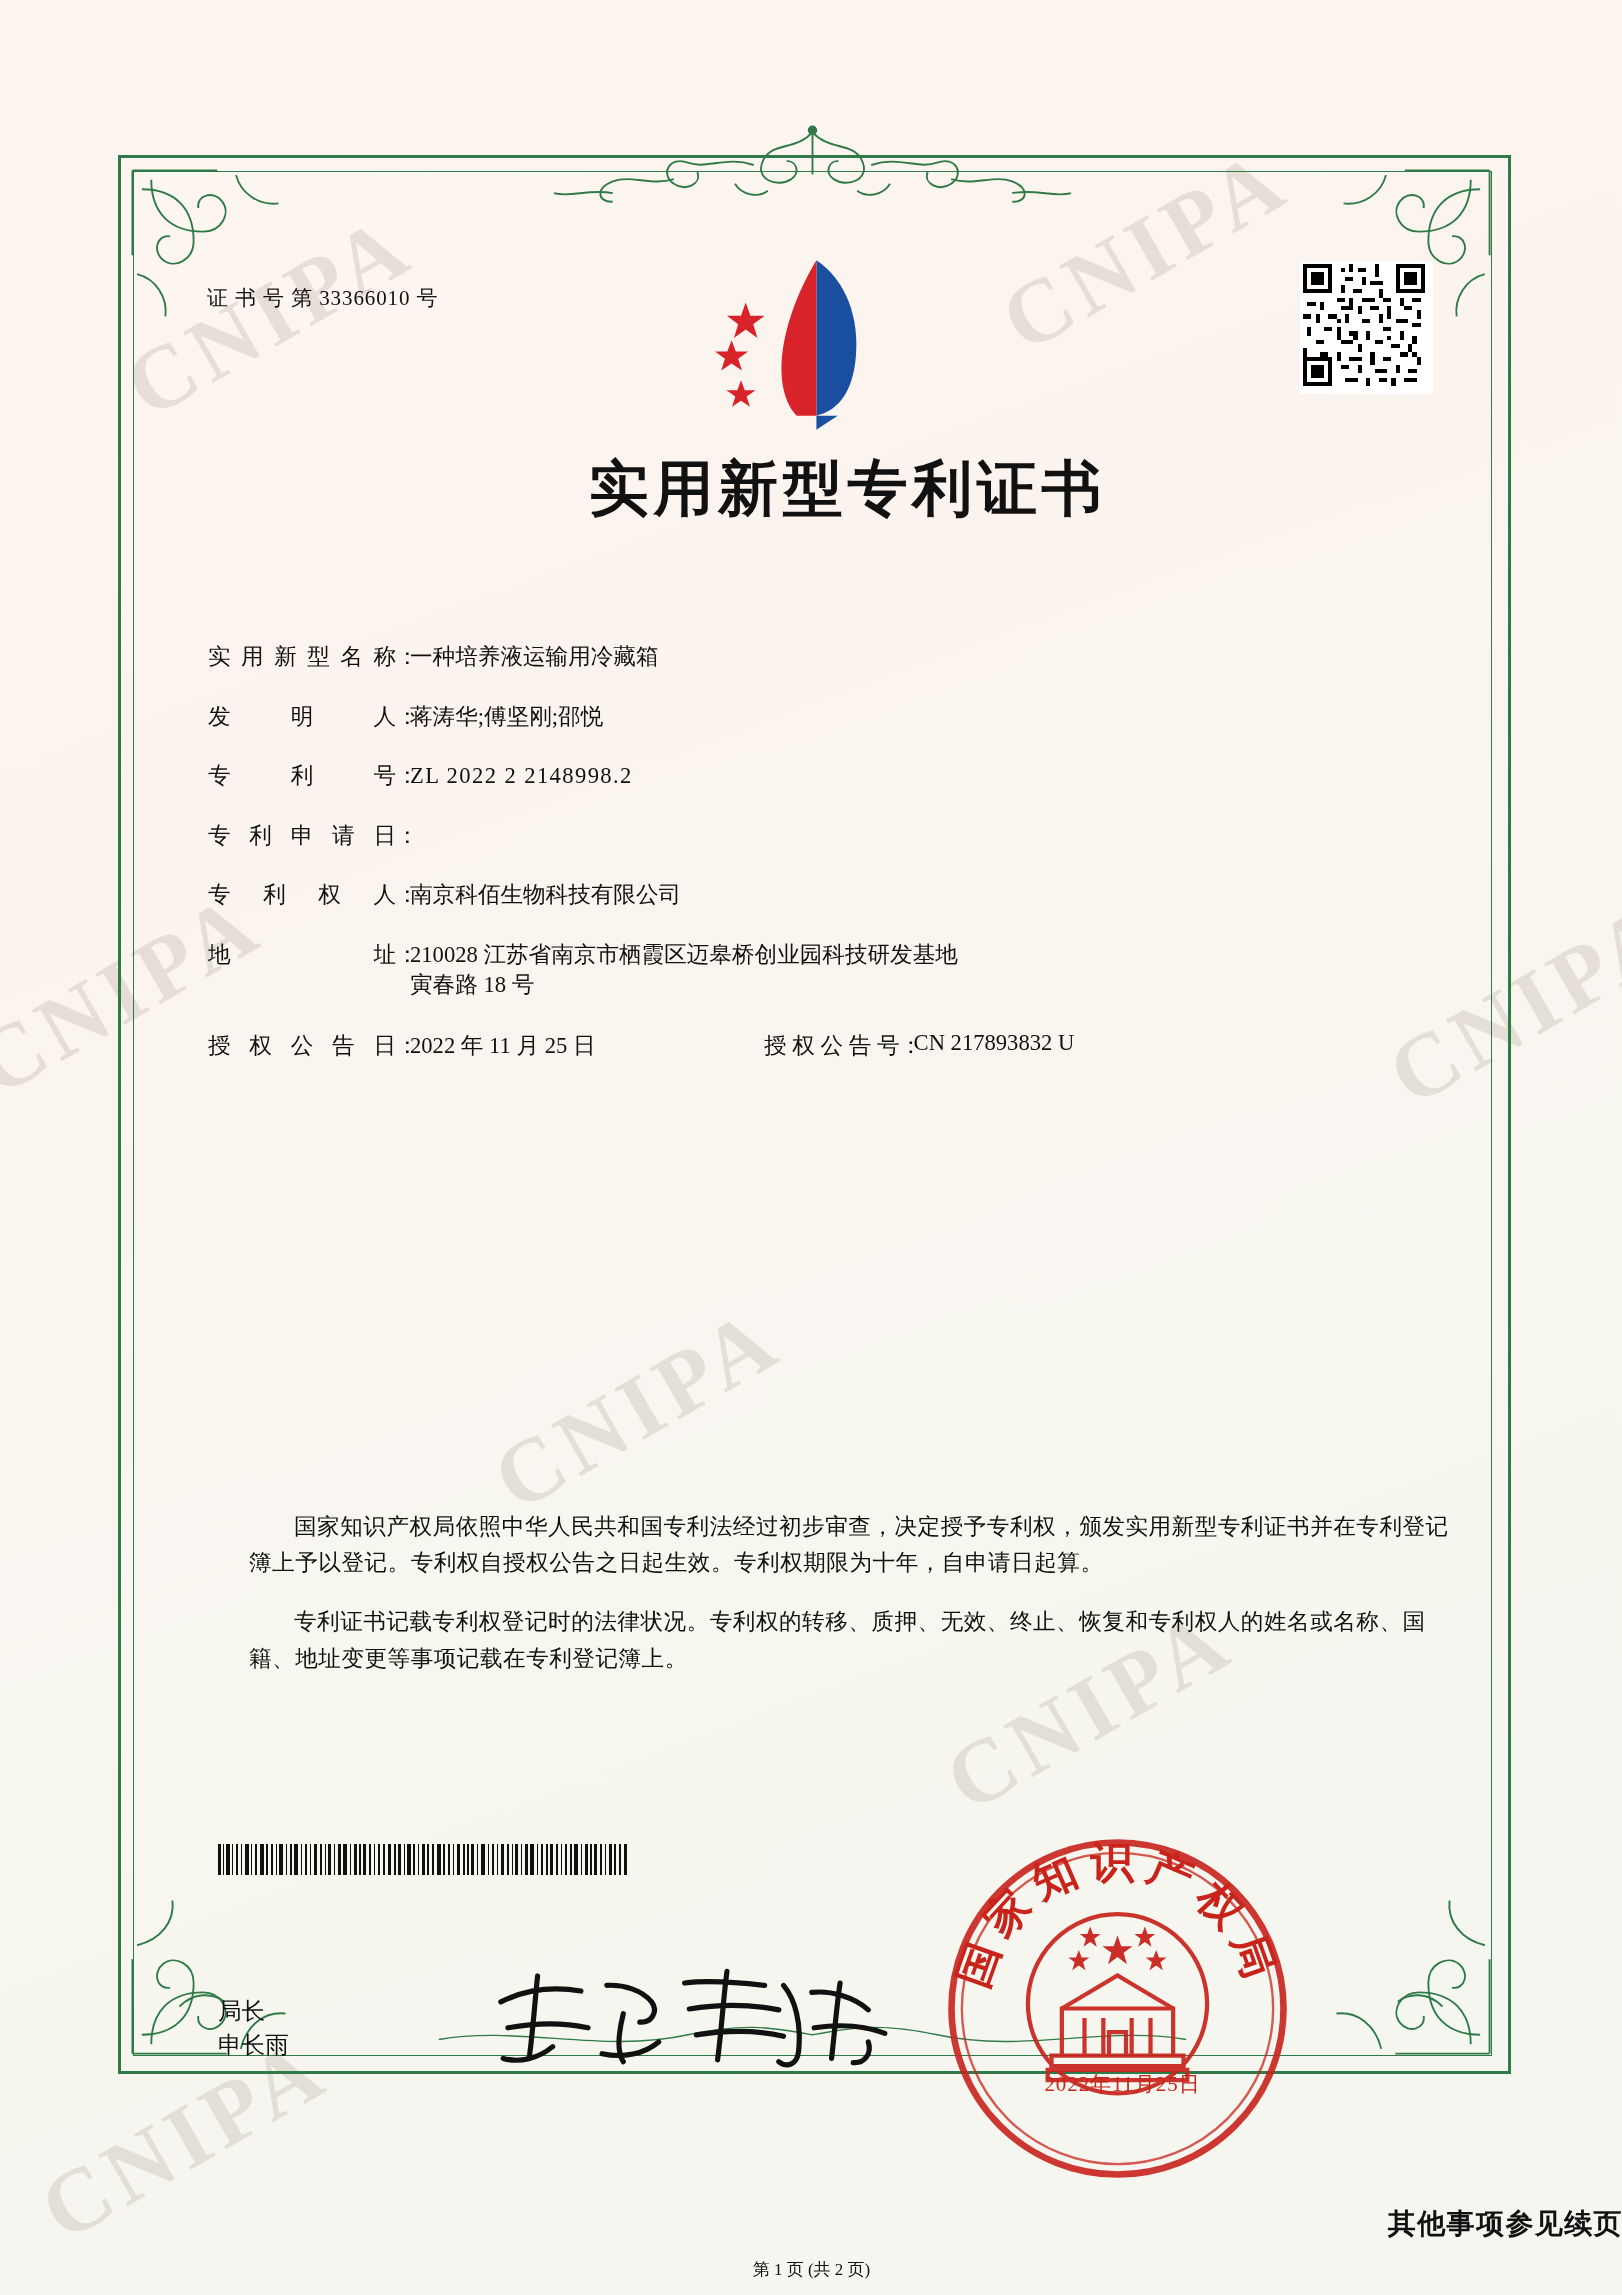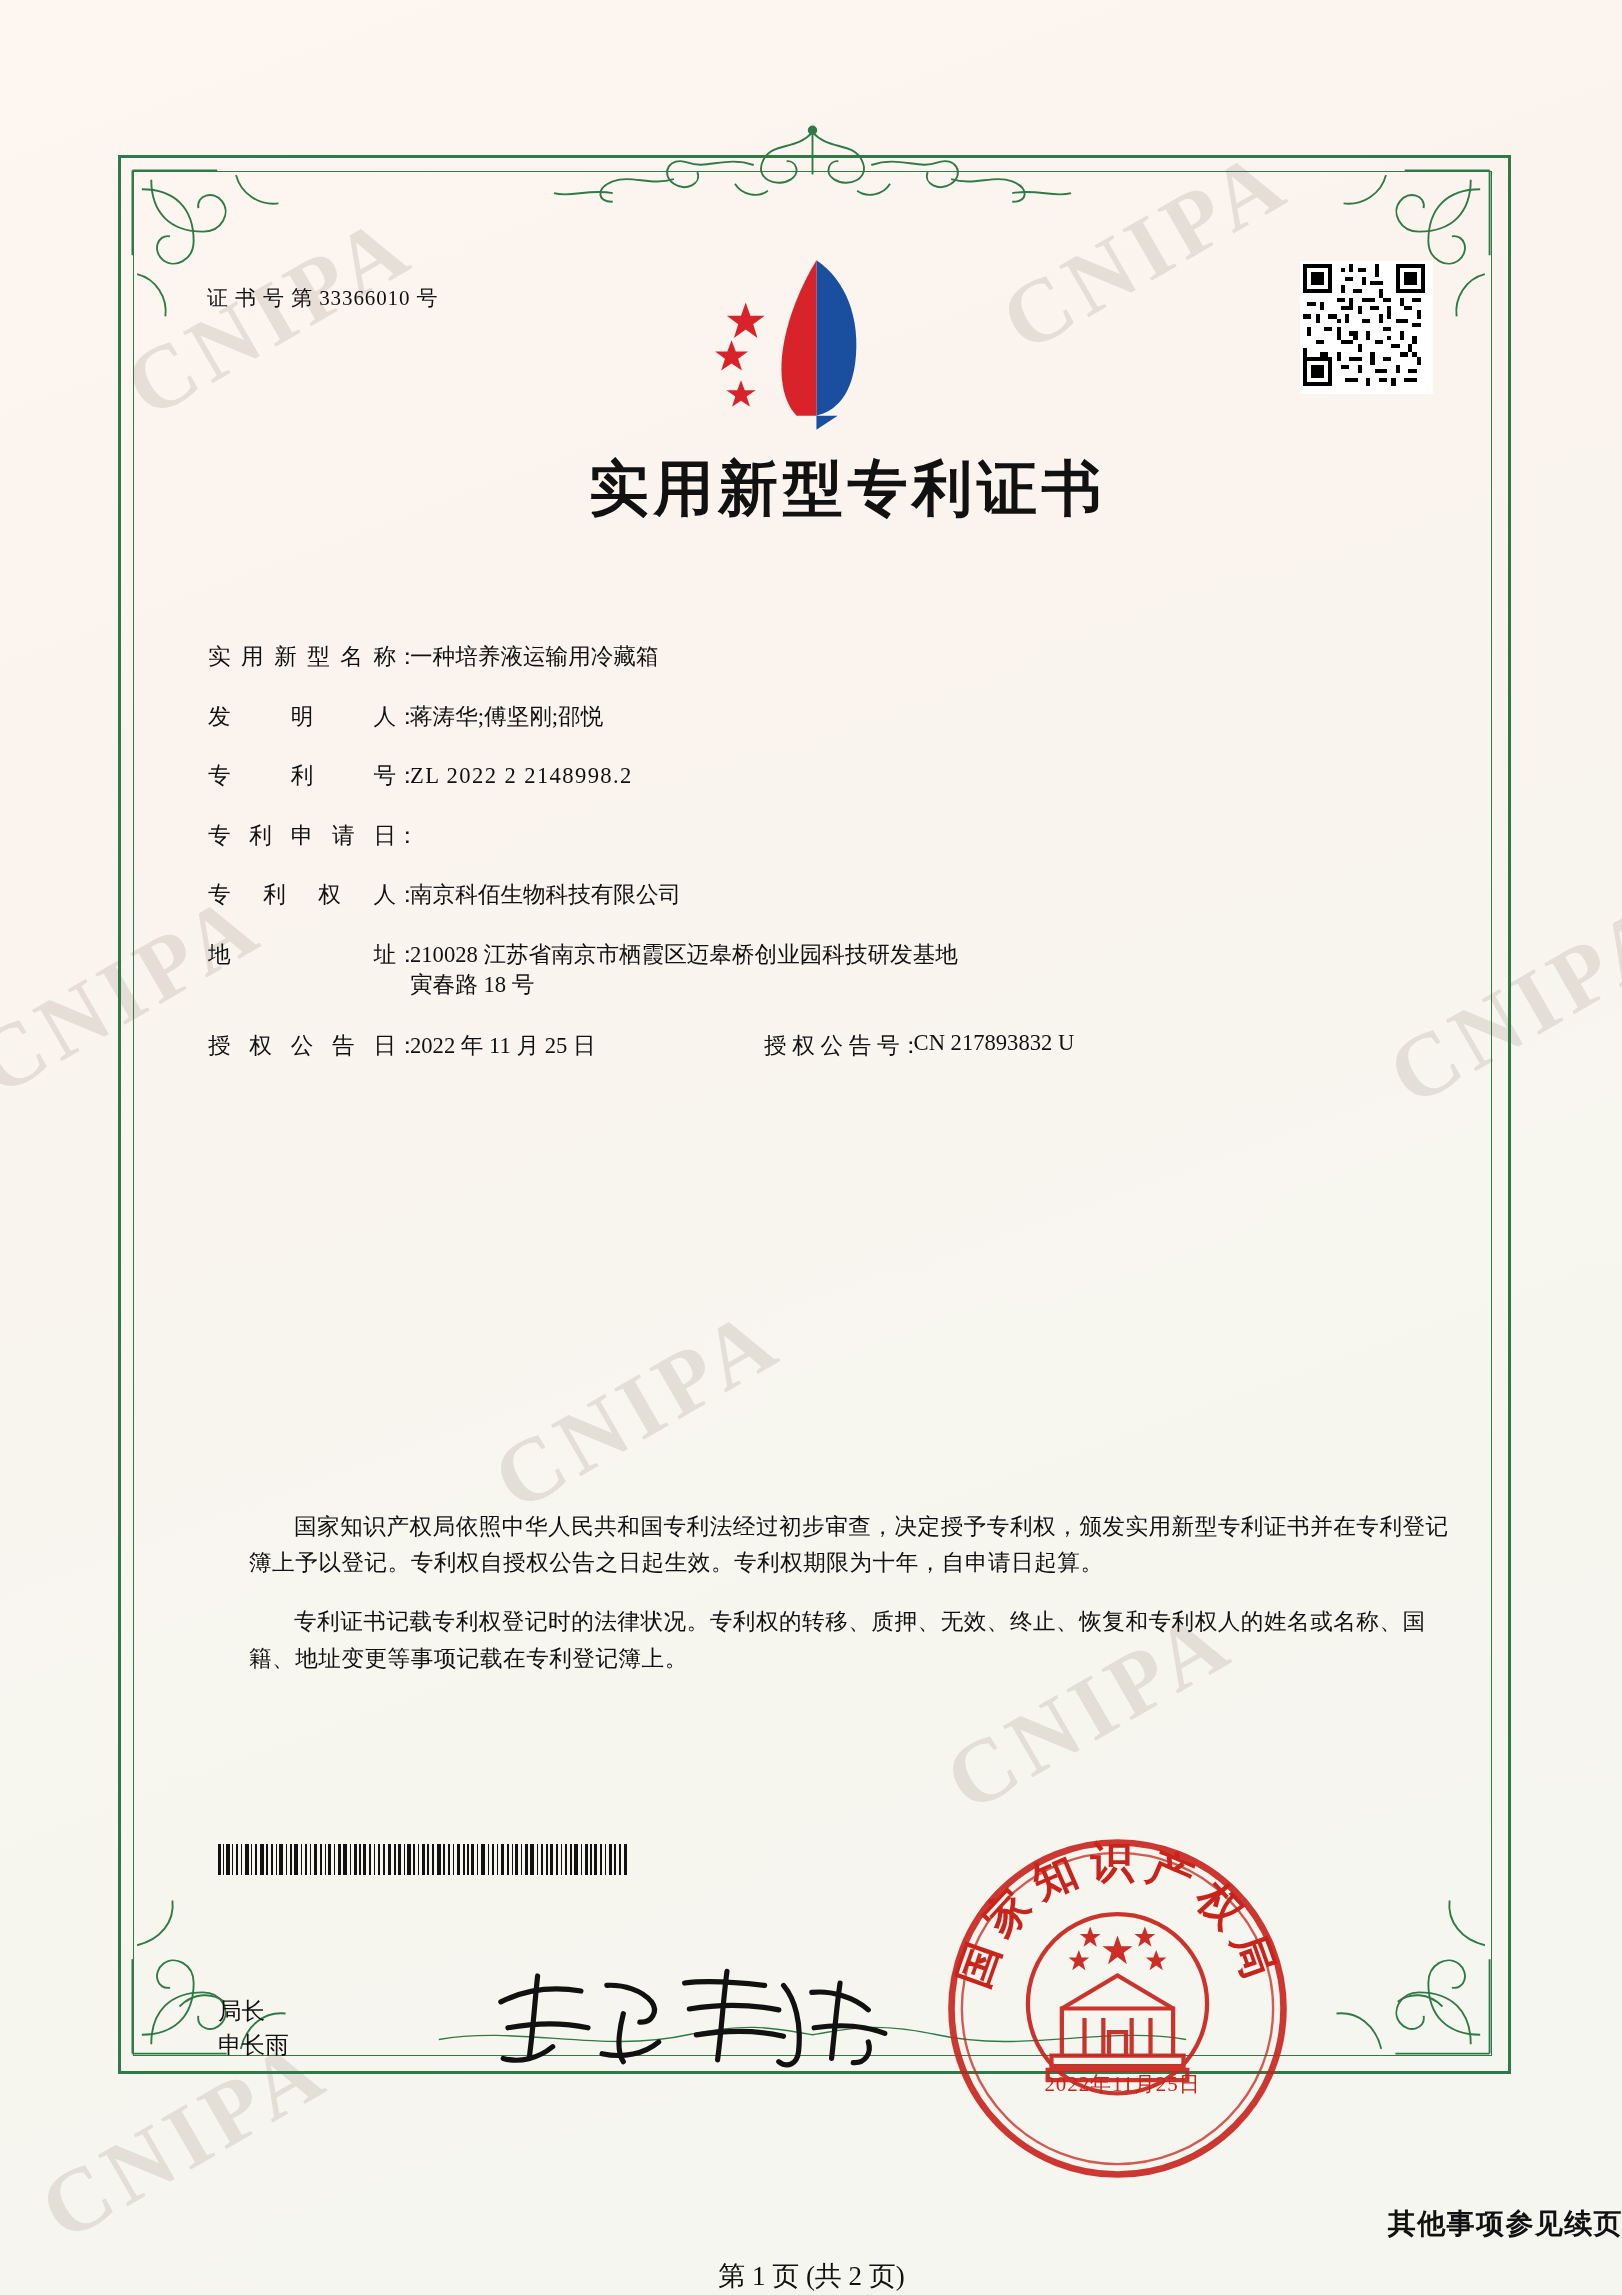--- a/index.html
+++ b/index.html
@@ -216,21 +216,21 @@
     color: #c8241c;
     letter-spacing: 0.9px;
   }
 
   .page-footer {
     position: absolute;
     left: 0;
     top: 2087px;
     width: 1357px;
     text-align: center;
-    font-size: 27px;
+    font-size: 17px;
     color: #111;
   }
 
   .bottom-note {
     position: absolute;
     left: 0;
     top: 2205px;
     width: 1623px;
     text-align: right;
     font-size: 28px;

